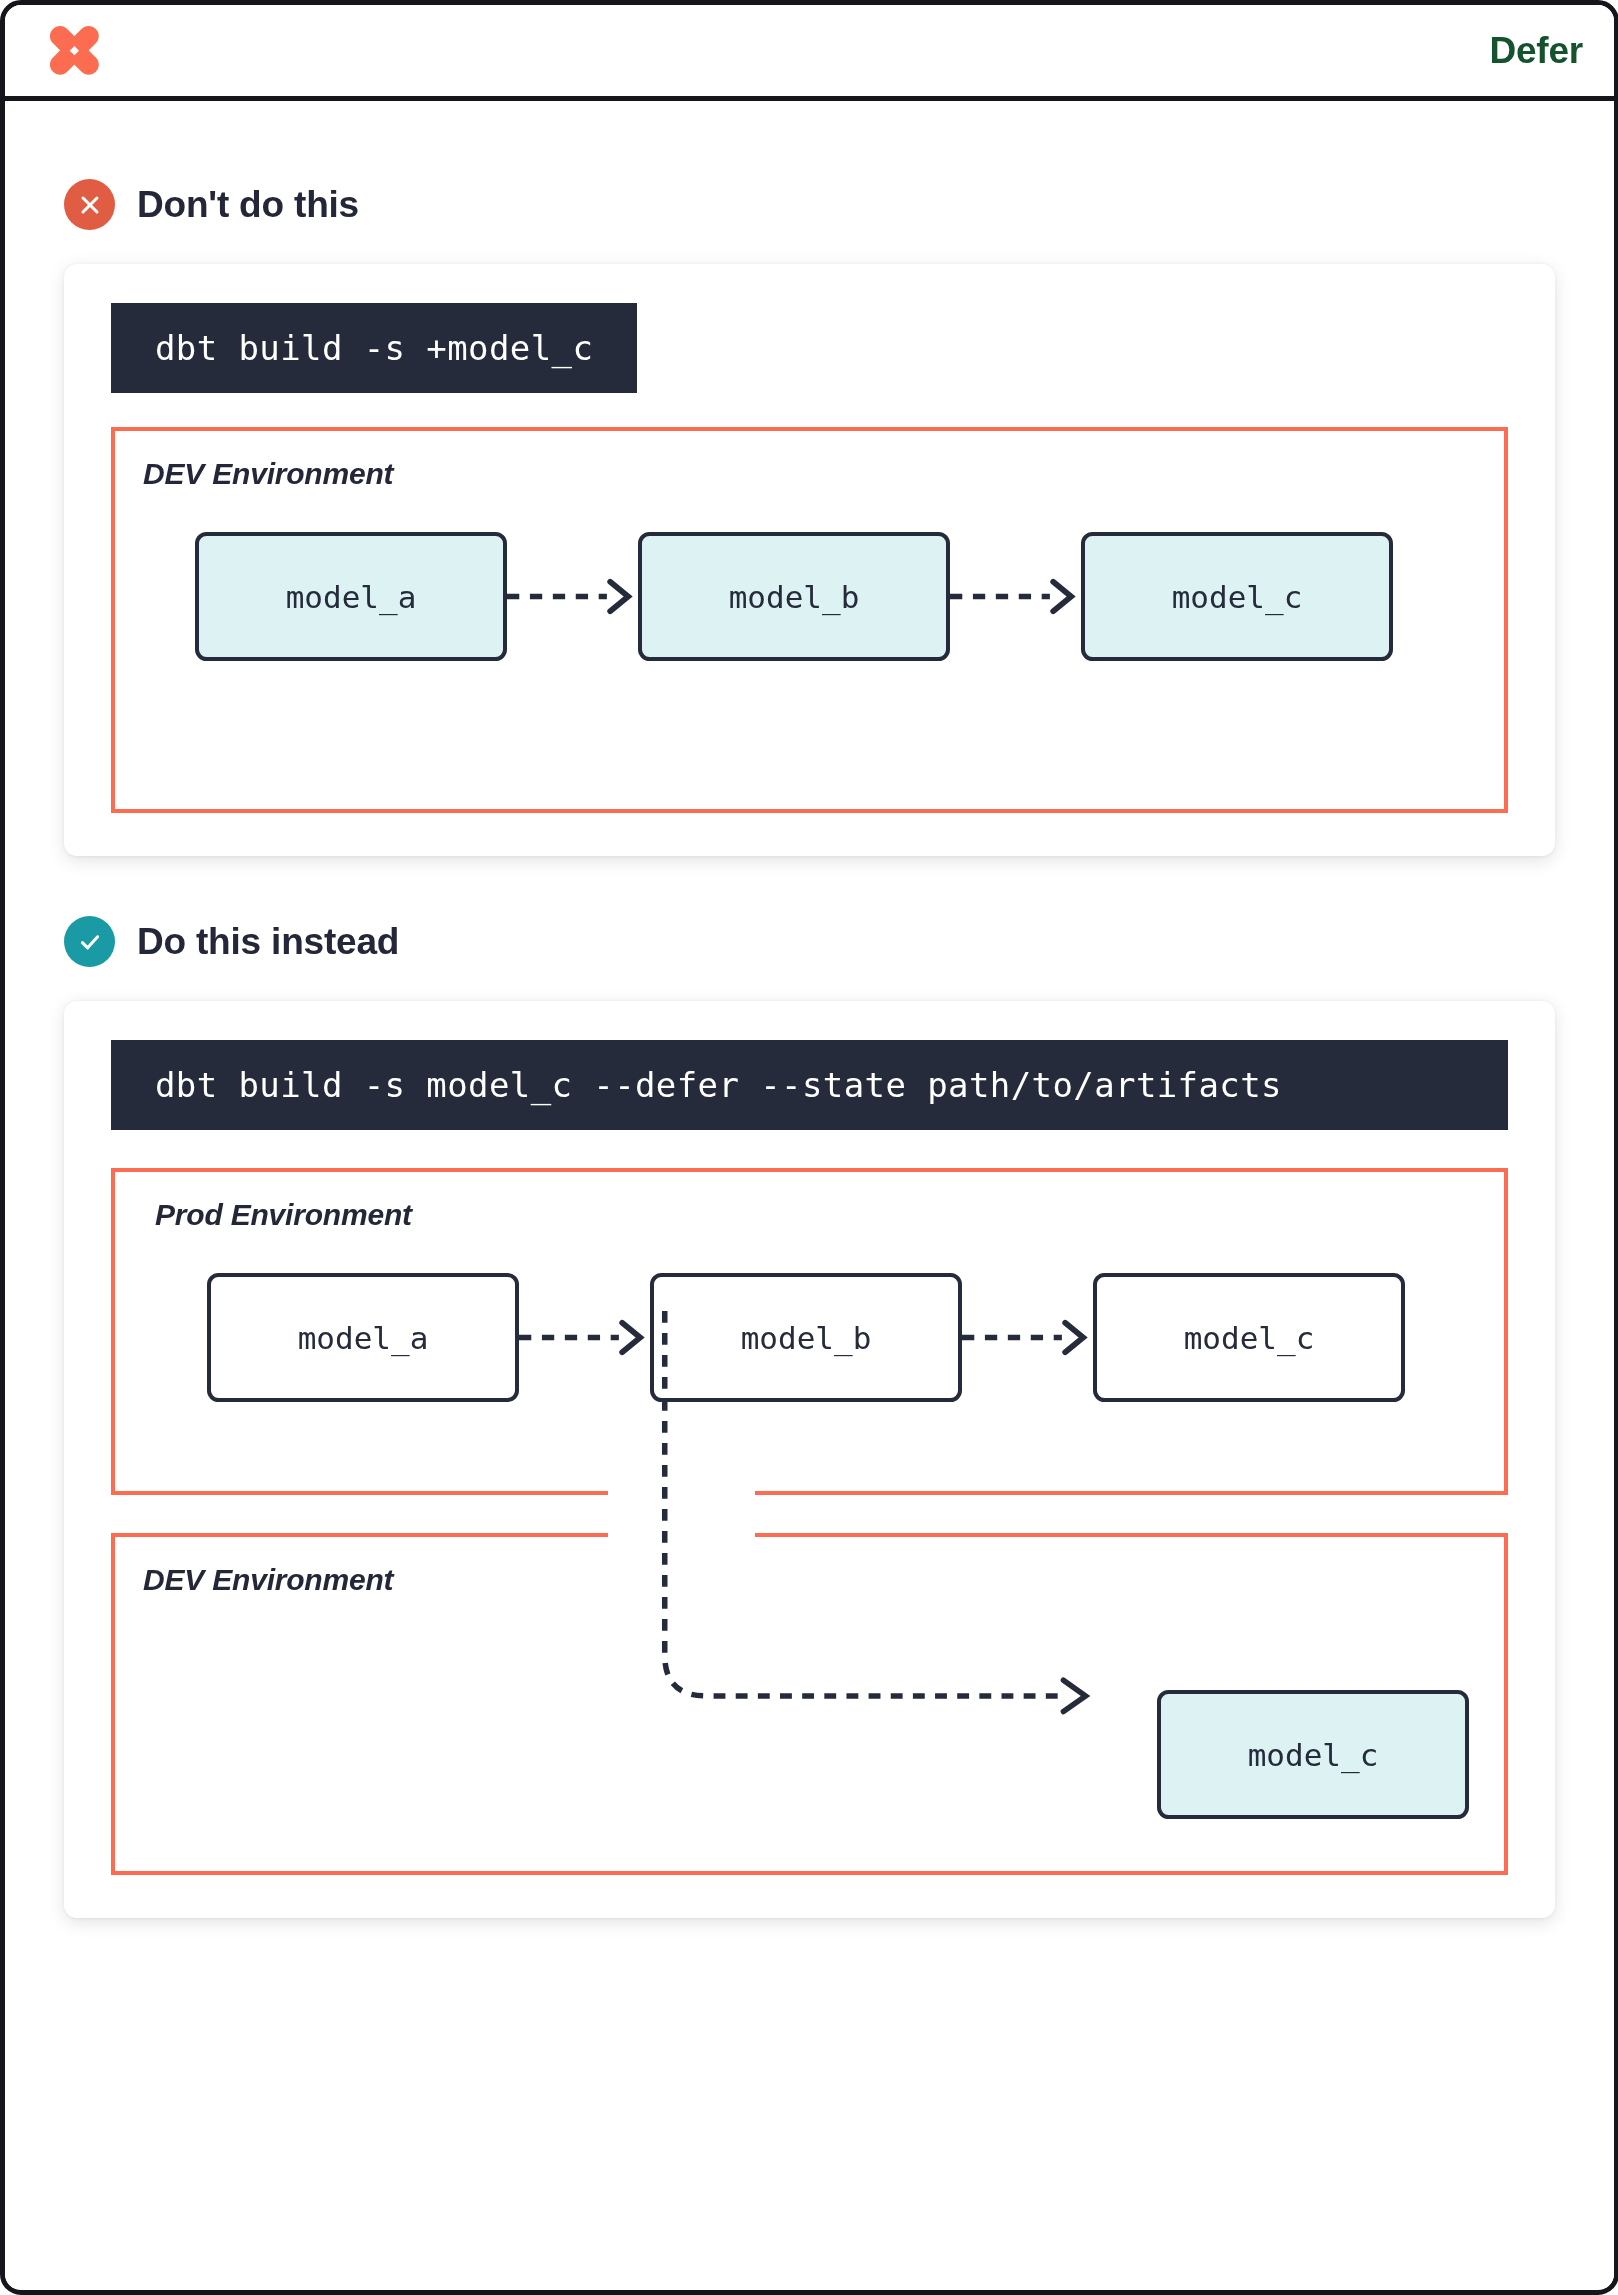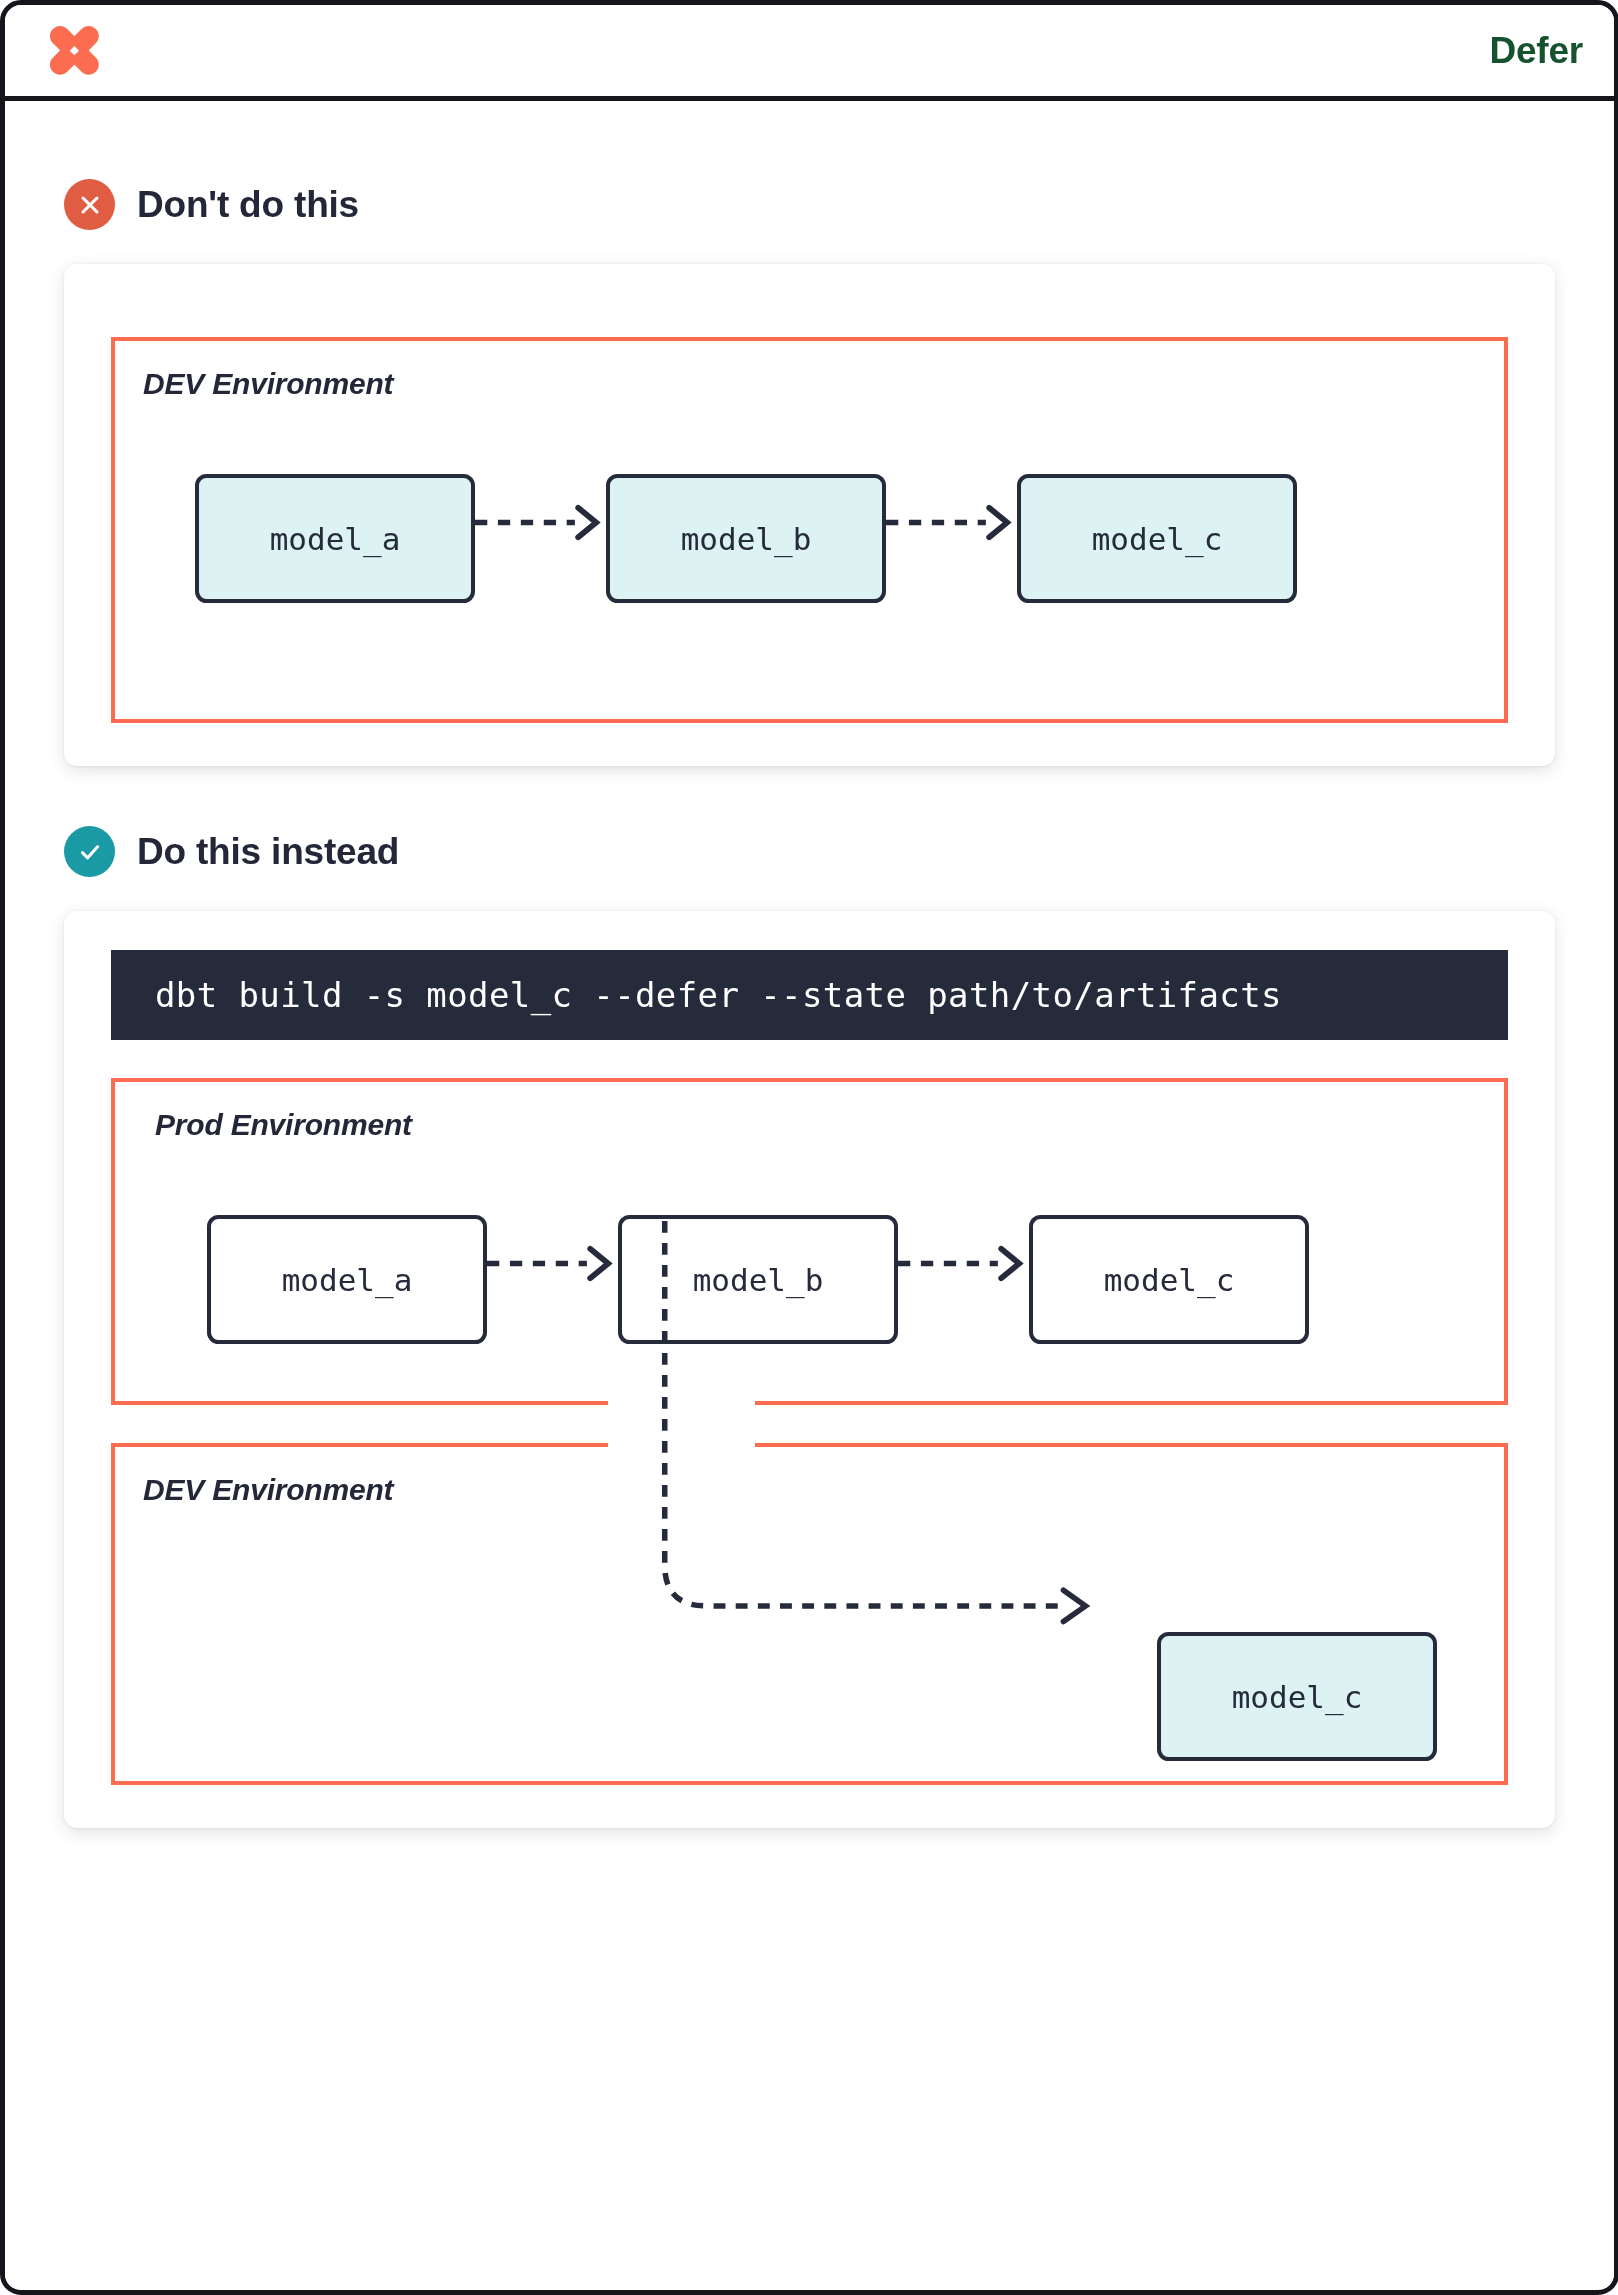--- a/index.html
+++ b/index.html
@@ -126,33 +126,32 @@
     line-height: 1;
   }
 
   
   .dag-row {
     display: flex;
     align-items: center;
     margin-top: 43px;
   }
   .node {
-    width: 280px;
+    width: 312px;
     height: 129px;
     border: 4.9px solid #262b3b;
     border-radius: 11.4px;
     display: flex;
     align-items: center;
     justify-content: center;
     font-family: "DejaVu Sans Mono", "Liberation Mono", monospace;
     font-size: 31px;
     color: #262b3b;
     flex: 0 0 auto;
     background: #ffffff;
-    margin-top: 32px;
   }
   .node.mint  { background: #dcf2f3; }
   .node.white { background: #ffffff; }
 
   .edge {
     width: 131px;
     height: 43px;
     flex: 0 0 auto;
   }
 
@@ -225,20 +224,21 @@
       <div class="badge bad">
         <svg width="28" height="28" viewBox="0 0 24 24" aria-hidden="true">
           <path d="M6 6 L18 18 M18 6 L6 18" stroke="#ffffff" stroke-width="2.6" stroke-linecap="round"></path>
         </svg>
       </div>
       <div class="section-title">Don't do this</div>
     </div>
 
     <div class="card">
 
+      <div class="code-block">dbt build -s +model_c</div>
 
       <div class="envbox" id="sec1-env">
         <div class="env-label">DEV Environment</div>
 
         <div class="dag-row" id="sec1-dag">
 
           <div class="node mint">model_a</div>
 
           <div class="edge">
             <svg width="131" height="43" viewBox="0 0 160 52" aria-hidden="true">

